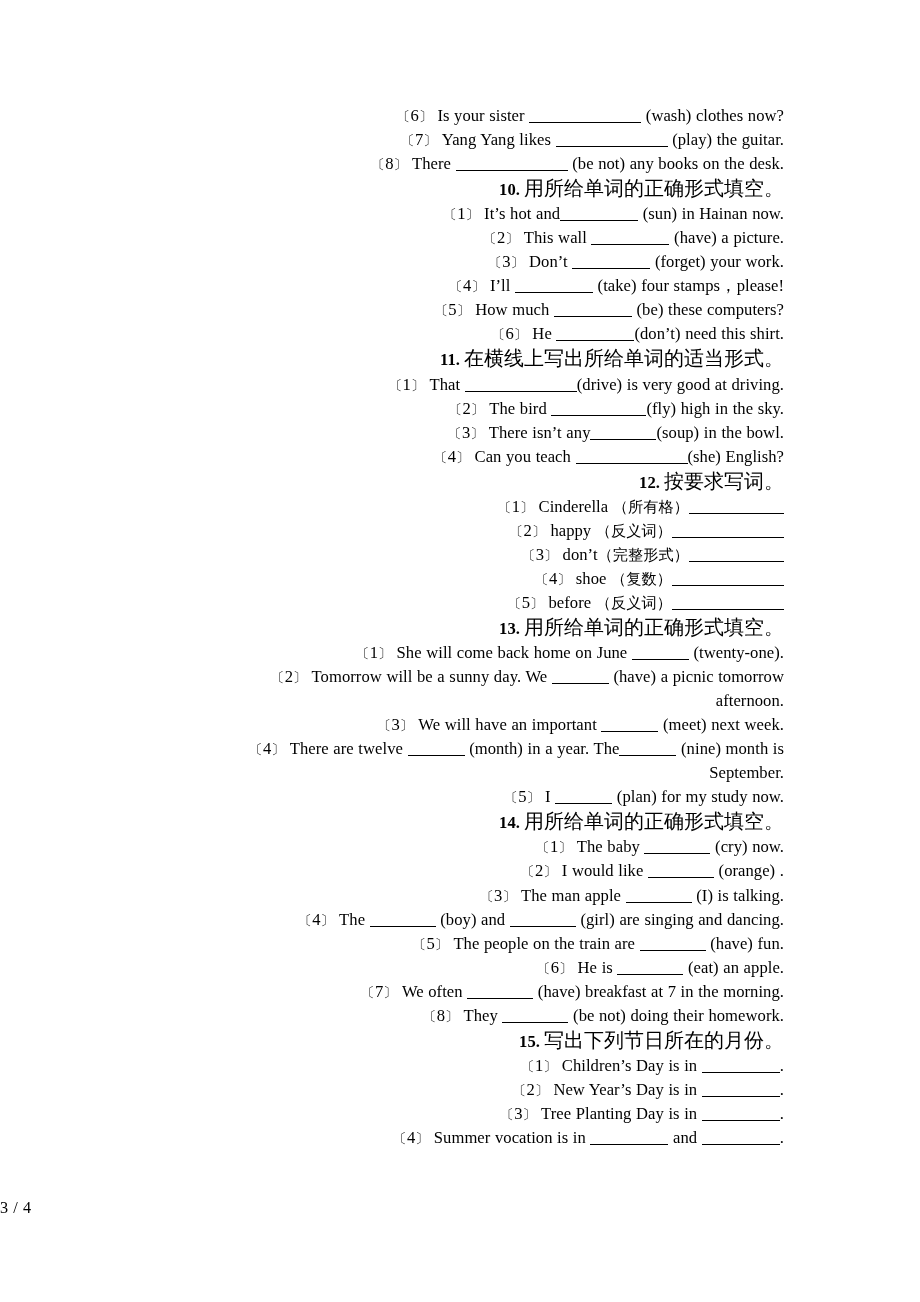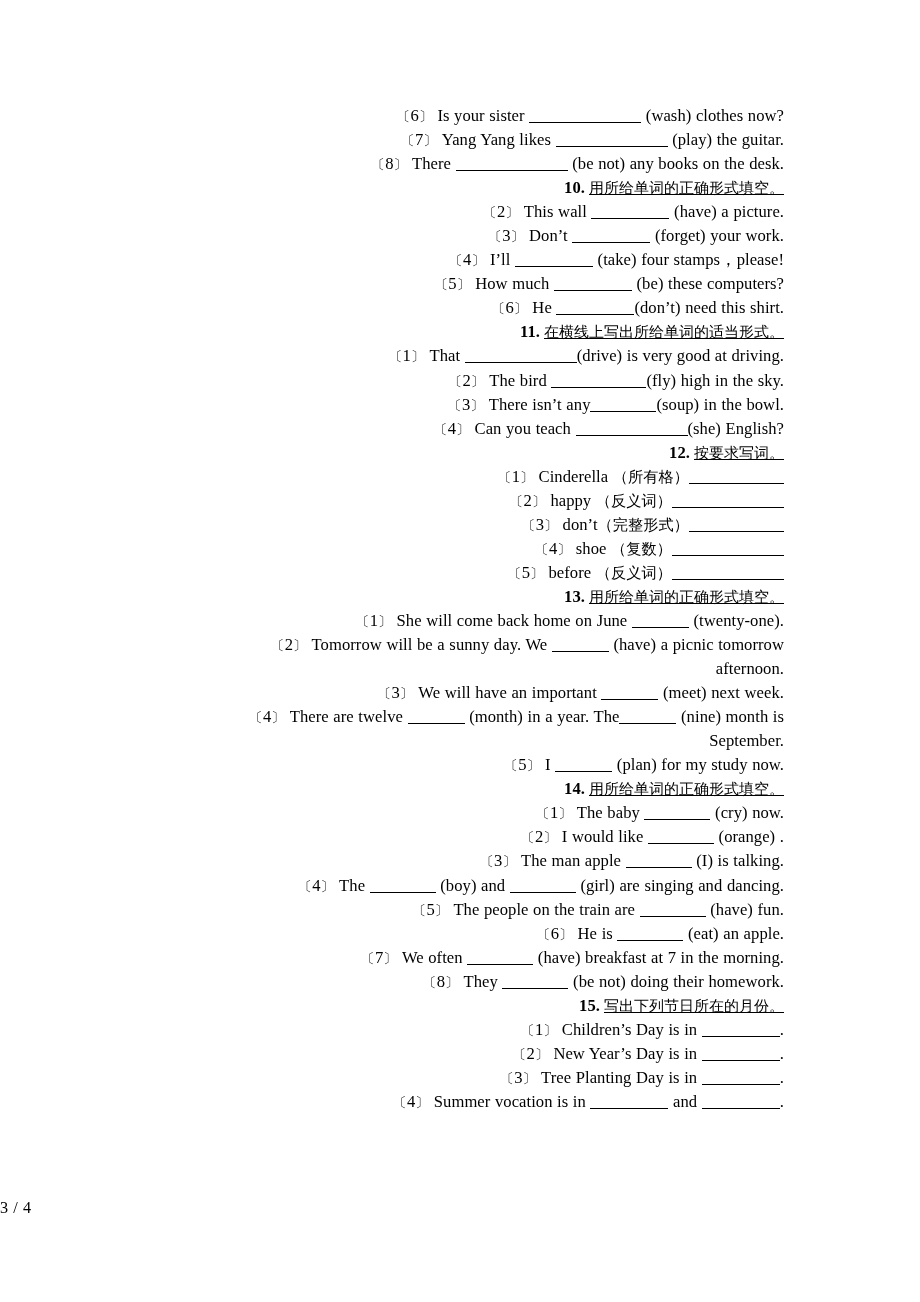--- a/index.html
+++ b/index.html
@@ -43,22 +43,21 @@
     font-size: 16.6px;
     line-height: 24.05px;
     white-space: nowrap;
   }
   .heading .num {
     font-weight: bold;
     font-family: "Liberation Serif", "DejaVu Serif", serif;
   }
   .heading .cn {
     font-family: "DejaVu Sans", "Liberation Sans", sans-serif;
-    font-size: 15px;
-    text-decoration: underline;
+    font-size: 20px;
   }
   .cnb {
     font-family: "DejaVu Sans", "Liberation Sans", sans-serif;
     font-size: 15.2px;
   }
   .brk {
     font-family: "DejaVu Sans", "Liberation Sans", sans-serif;
     font-size: 13.6px;
     letter-spacing: 0.3px;
   }
@@ -107,20 +106,25 @@
       <span>There</span>
       <span class="blank b-xxl"></span>
       <span>(be not) any books on the desk.</span>
     </div>
 
     <div class="heading">
       <span class="num">10.</span>
       <span class="cn">用所给单词的正确形式填空。</span>
     </div>
     <div class="ln">
+      <span class="brk">〔</span><span>1</span><span class="brk">〕</span>
+      <span>It’s hot and</span><span class="blank b-lg"></span>
+      <span>(sun) in Hainan now.</span>
+    </div>
+    <div class="ln">
       <span class="brk">〔</span><span>2</span><span class="brk">〕</span>
       <span>This wall</span>
       <span class="blank b-lg"></span>
       <span>(have) a picture.</span>
     </div>
     <div class="ln">
       <span class="brk">〔</span><span>3</span><span class="brk">〕</span>
       <span>Don’t</span>
       <span class="blank b-lg"></span>
       <span>(forget) your work.</span>

